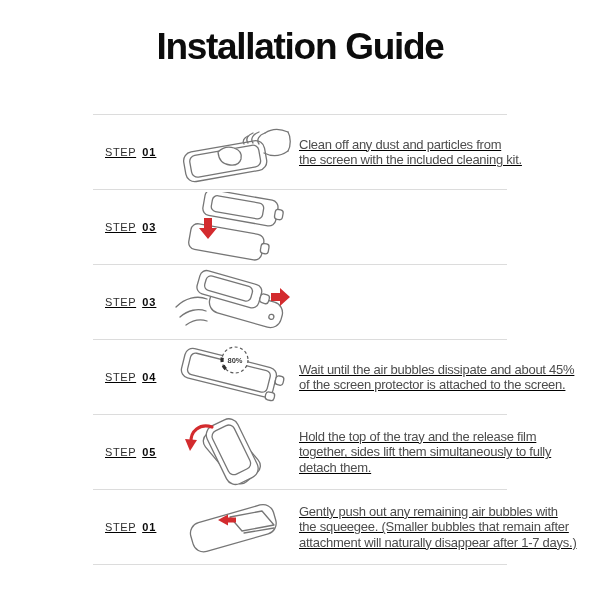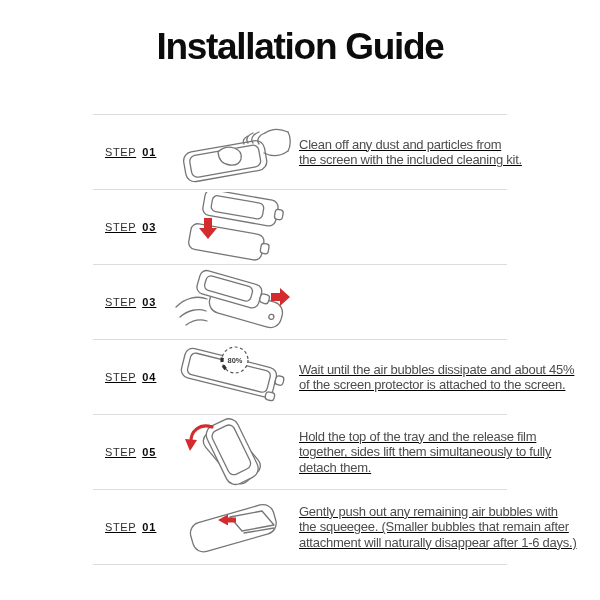--- a/index.html
+++ b/index.html
@@ -162,17 +162,17 @@
           <g transform="rotate(-16 58 32)">
             <rect class="art" x="14" y="18" width="86" height="30" rx="11"></rect>
           </g>
           <polygon class="art" points="54,22 86,16 98,30 66,36"></polygon>
           <path class="art-line" d="M68,38 L98,33"></path>
           <polygon class="red" points="60,22.5 60,27.5 52,27.5 52,30.5 42,25 52,19.5 52,22.5"></polygon>
         </svg>
       </div>
       <div class="desc">Gently push out any remaining air bubbles with
 the squeegee. (Smaller bubbles that remain after
-attachment will naturally disappear after 1-6 days.)</div>
+attachment will naturally disappear after 1-7 days.)</div>
     </div>
 
   </div>
 </div>
 
 </body></html>

